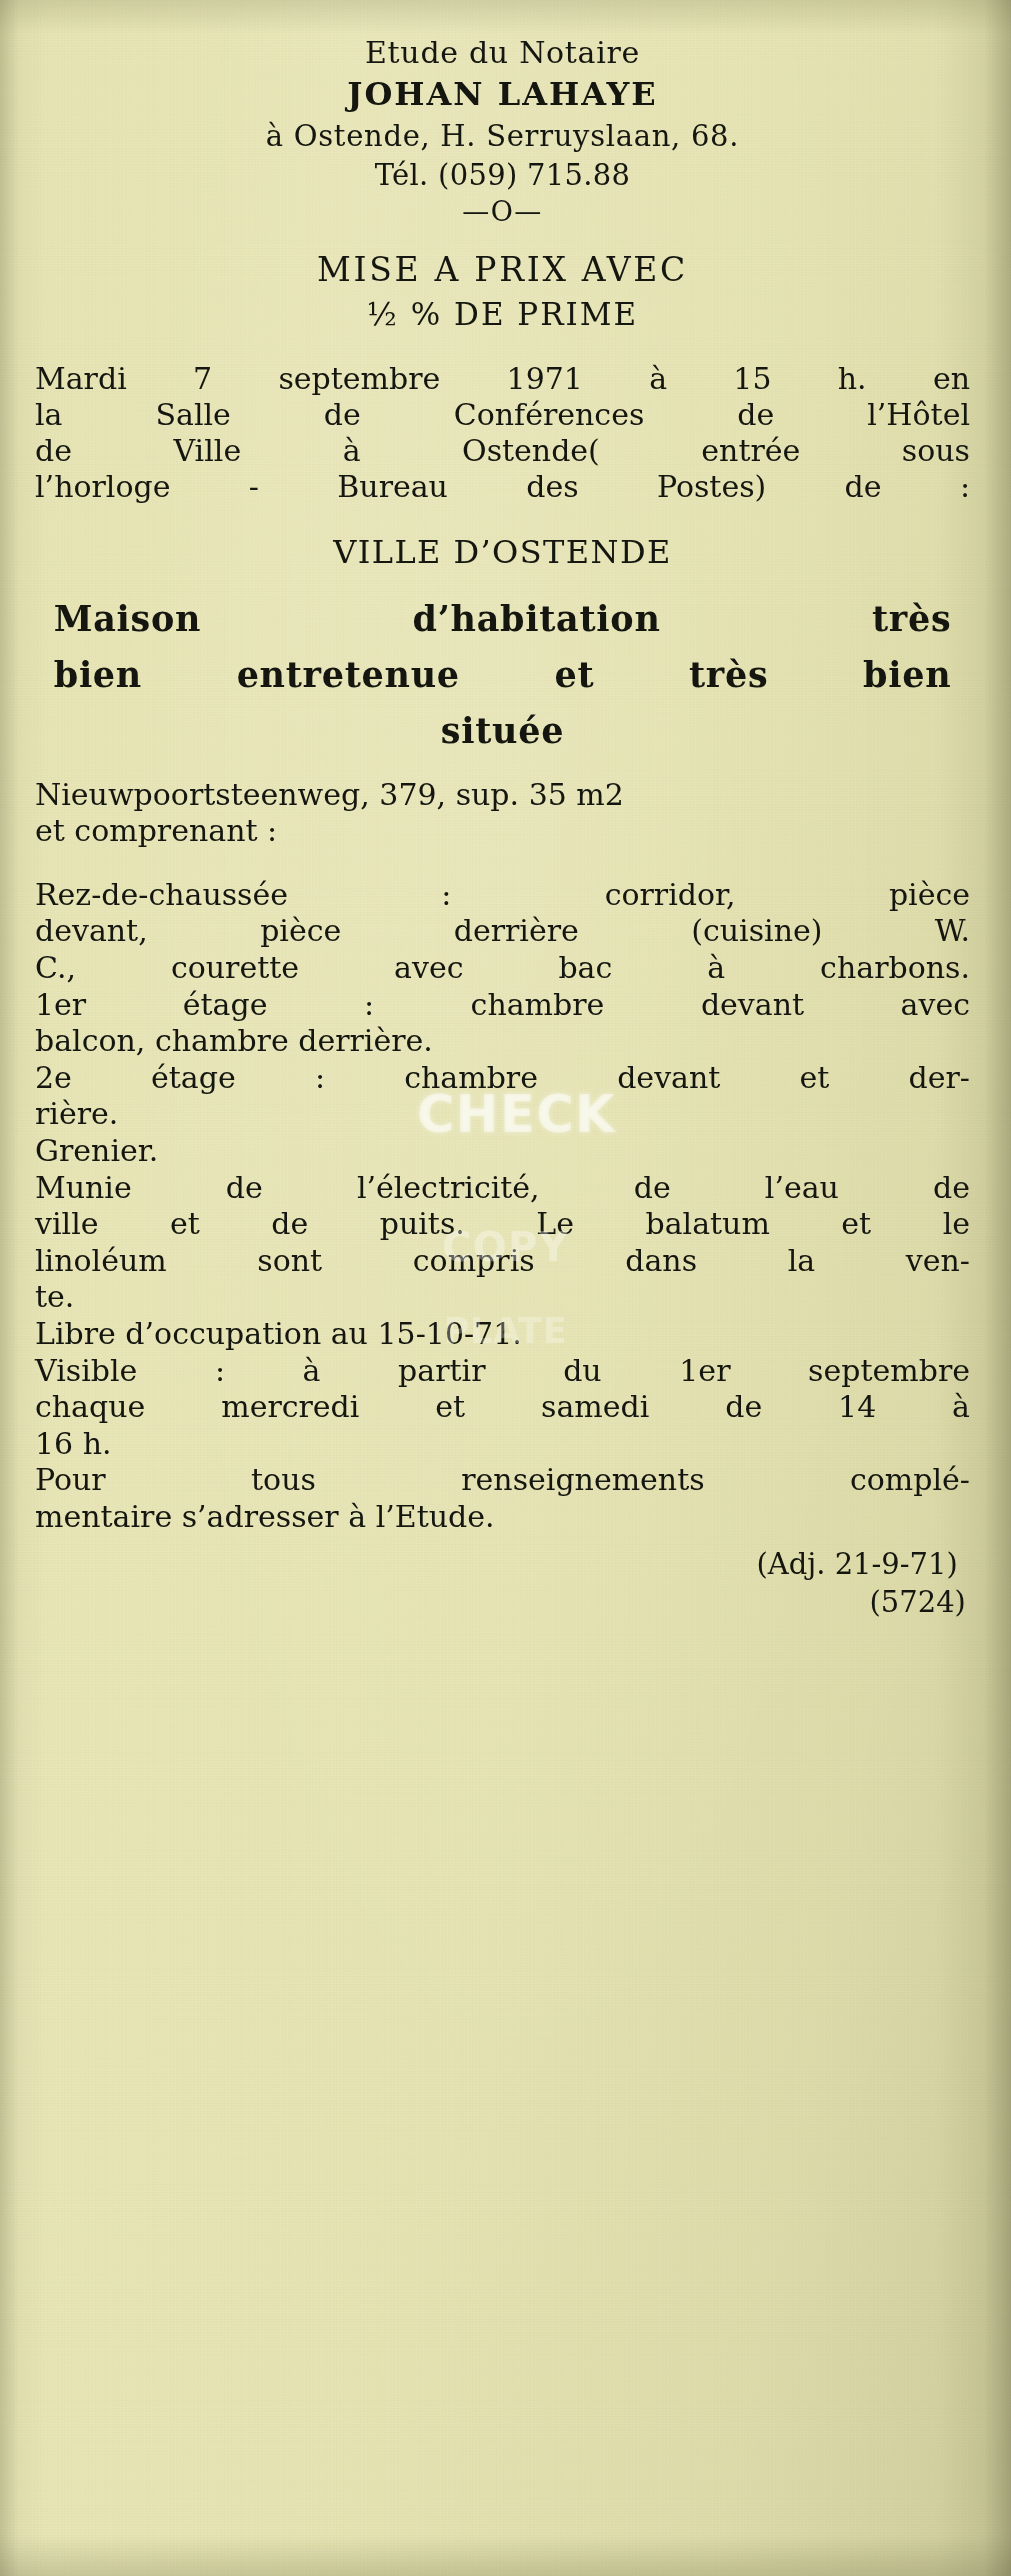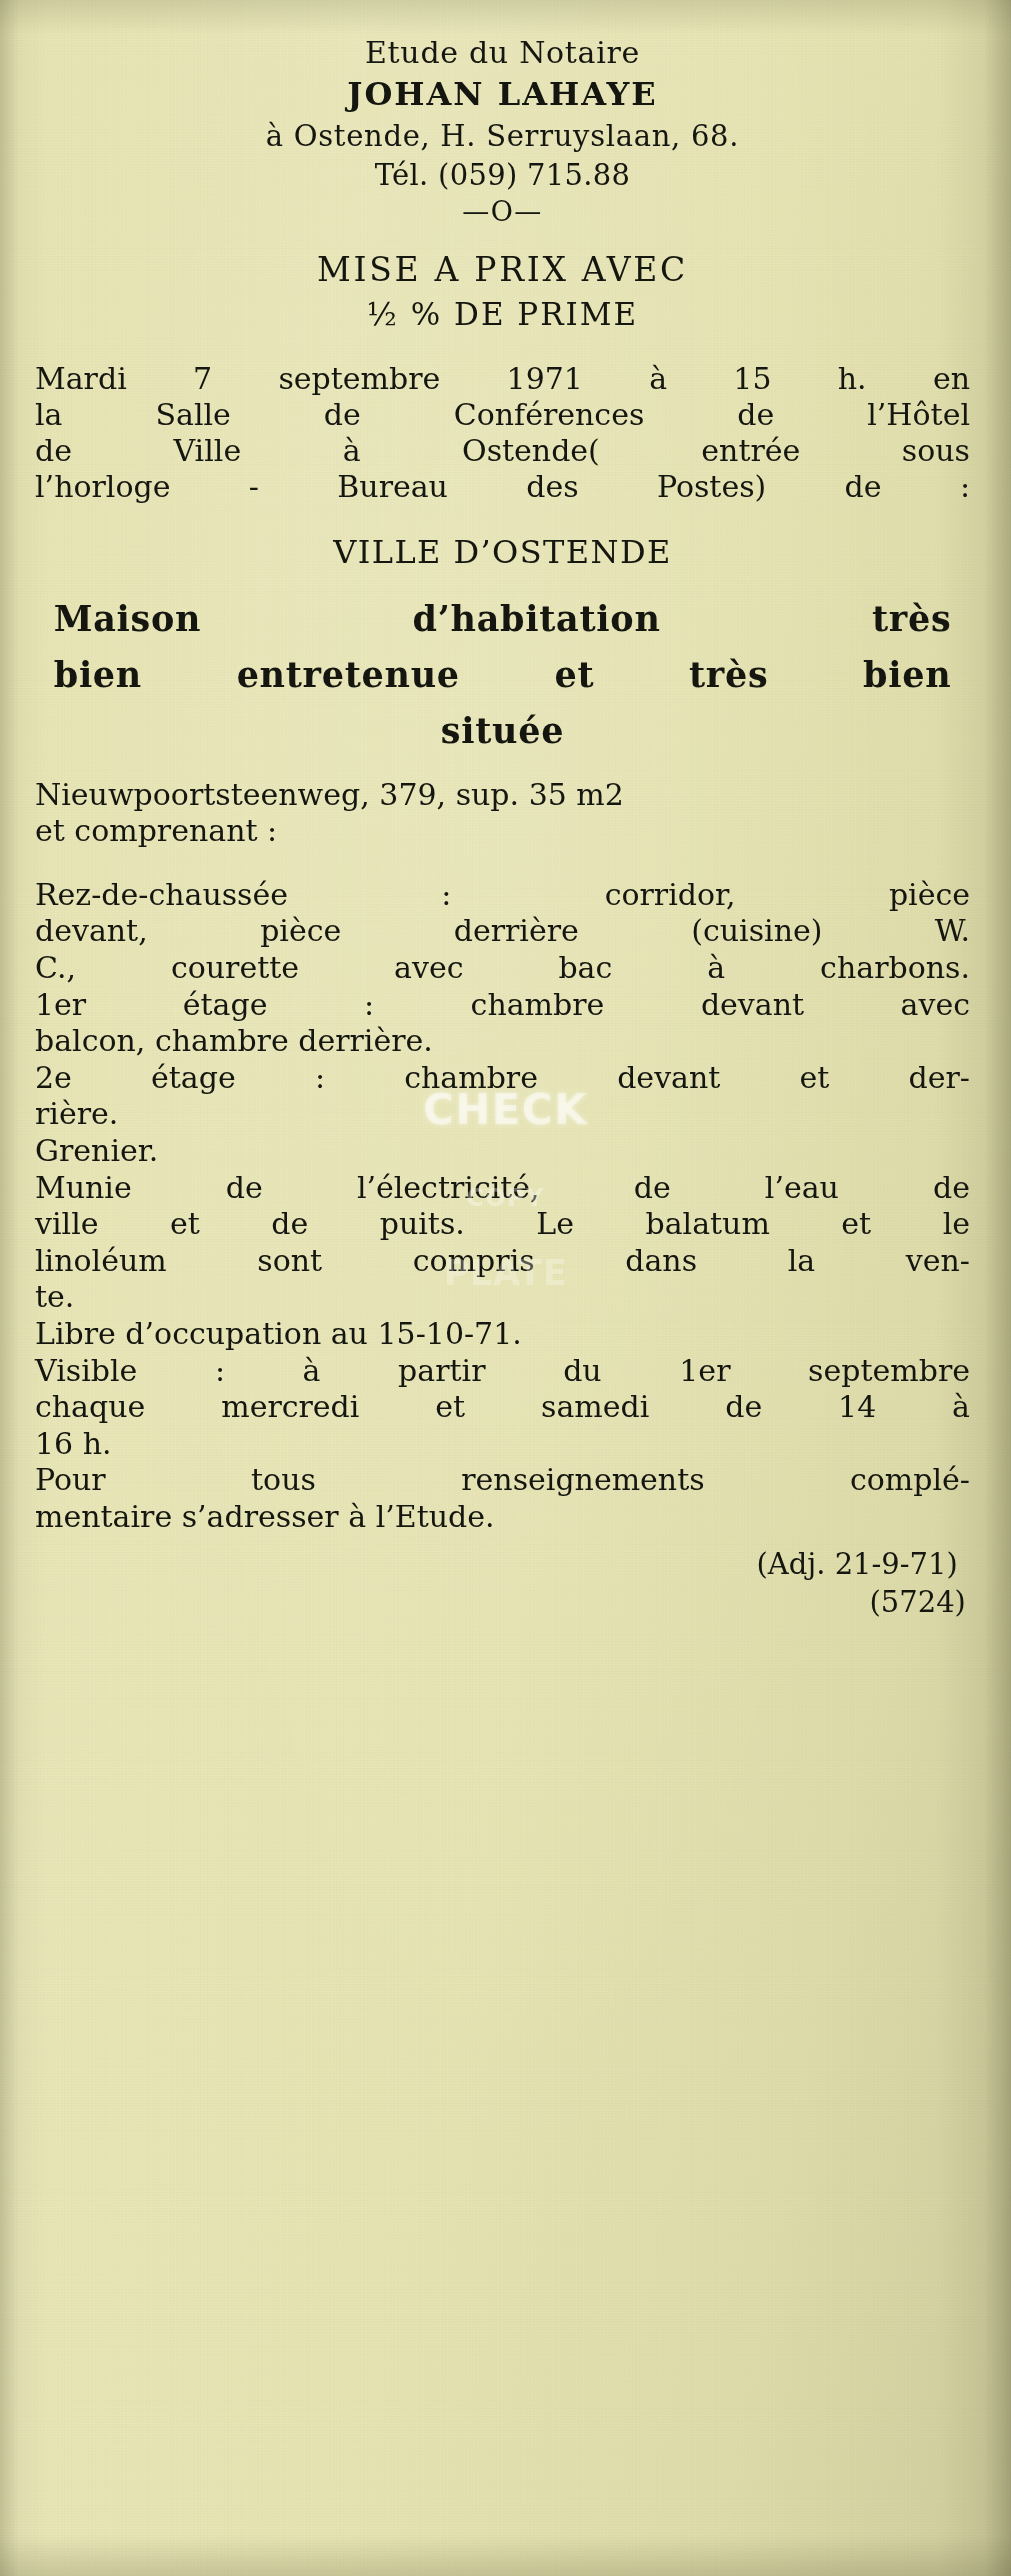--- a/index.html
+++ b/index.html
@@ -171,29 +171,29 @@
     top: 1088px;
     width: 177px;
     text-align: center;
     color: rgba(255,255,255,0.45);
     font-family: "DejaVu Sans", sans-serif;
     font-weight: bold;
     pointer-events: none;
     mix-blend-mode: screen;
   }
   .watermark .wm1 {
-    font-size: 42px;
+    font-size: 51px;
     letter-spacing: 1.4px;
     line-height: 1.05;
     text-shadow: 0 0 4.1px rgba(255,255,255,0.5);
   }
   .watermark .wm2 {
-    font-size: 24px;
-    letter-spacing: 1.4px;
-    margin-top: 52px;
+    font-size: 40px;
+    letter-spacing: 1.4px;
+    margin-top: 82px;
     opacity: 0.75;
   }
   .watermark .wm3 {
     font-size: 35px;
     letter-spacing: 0.7px;
     margin-top: 41px;
     opacity: 0.6;
   }
 </style>
 </head>

